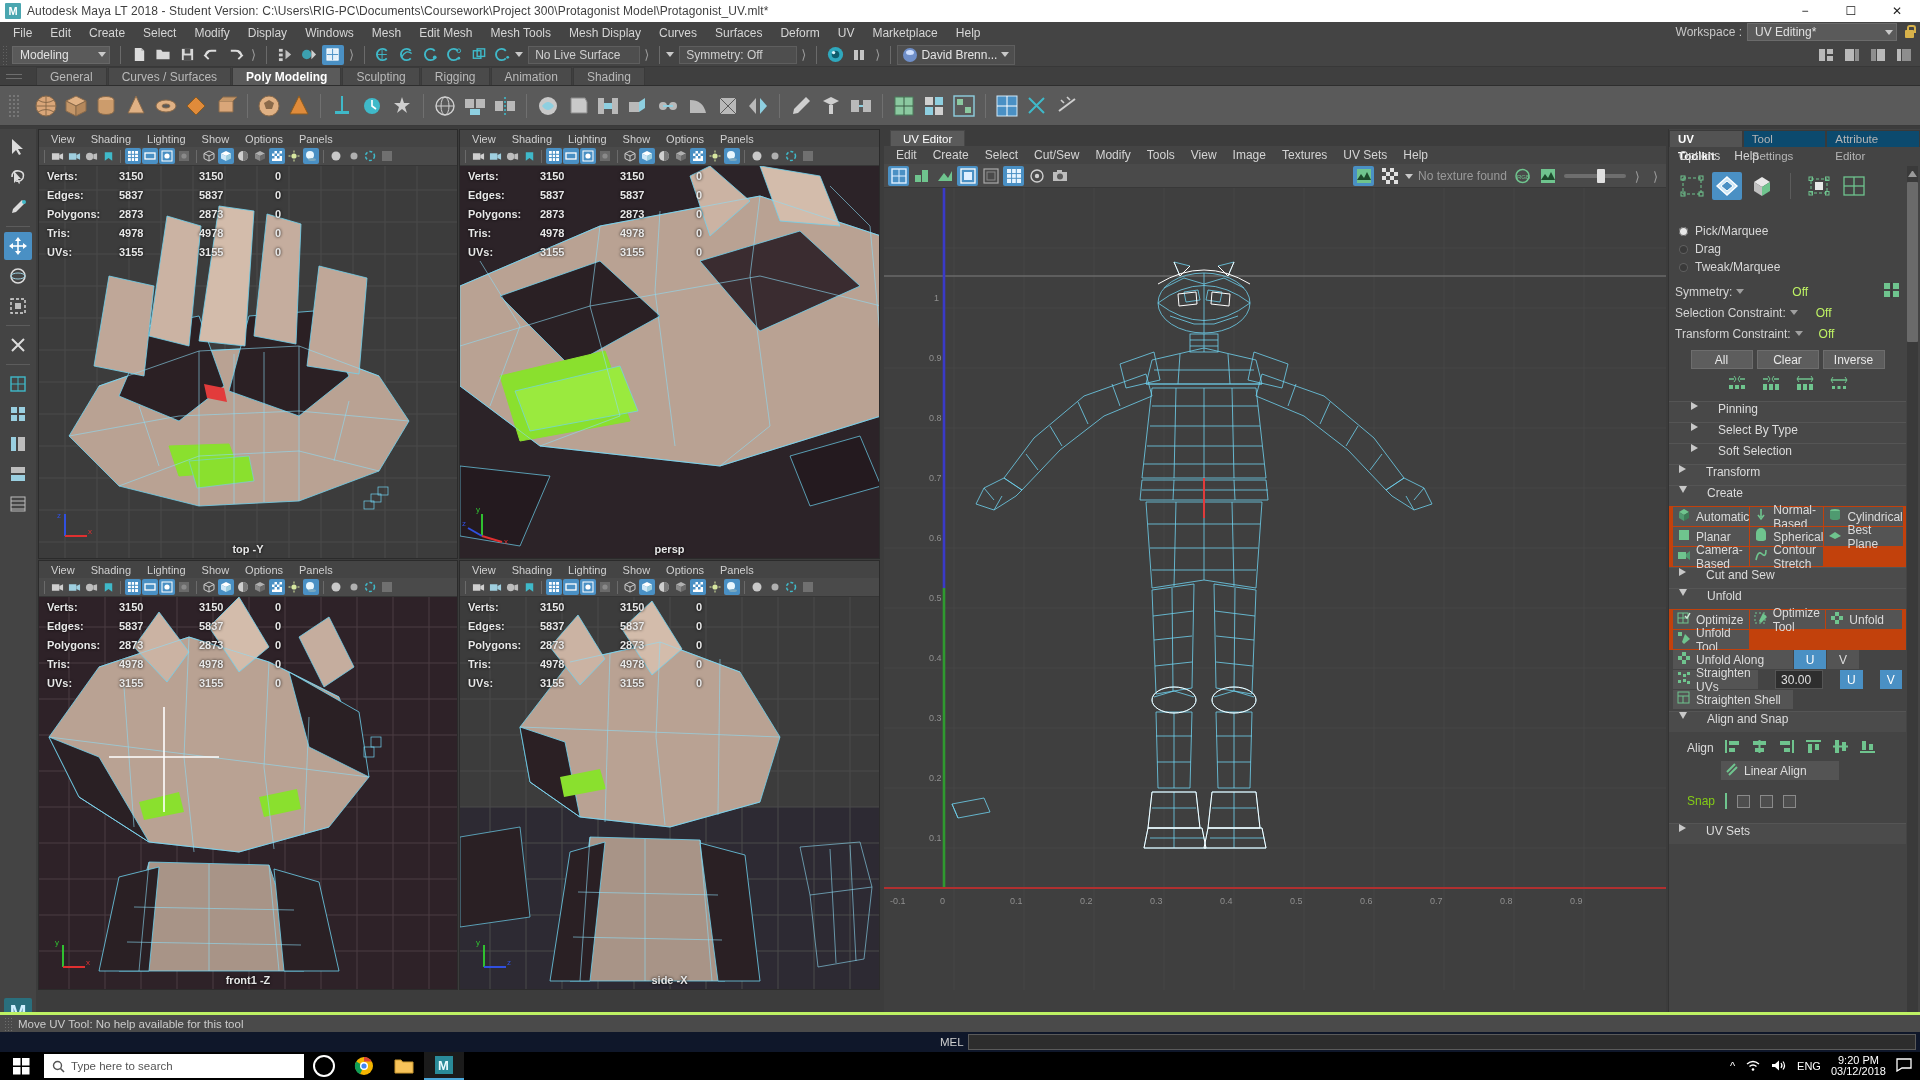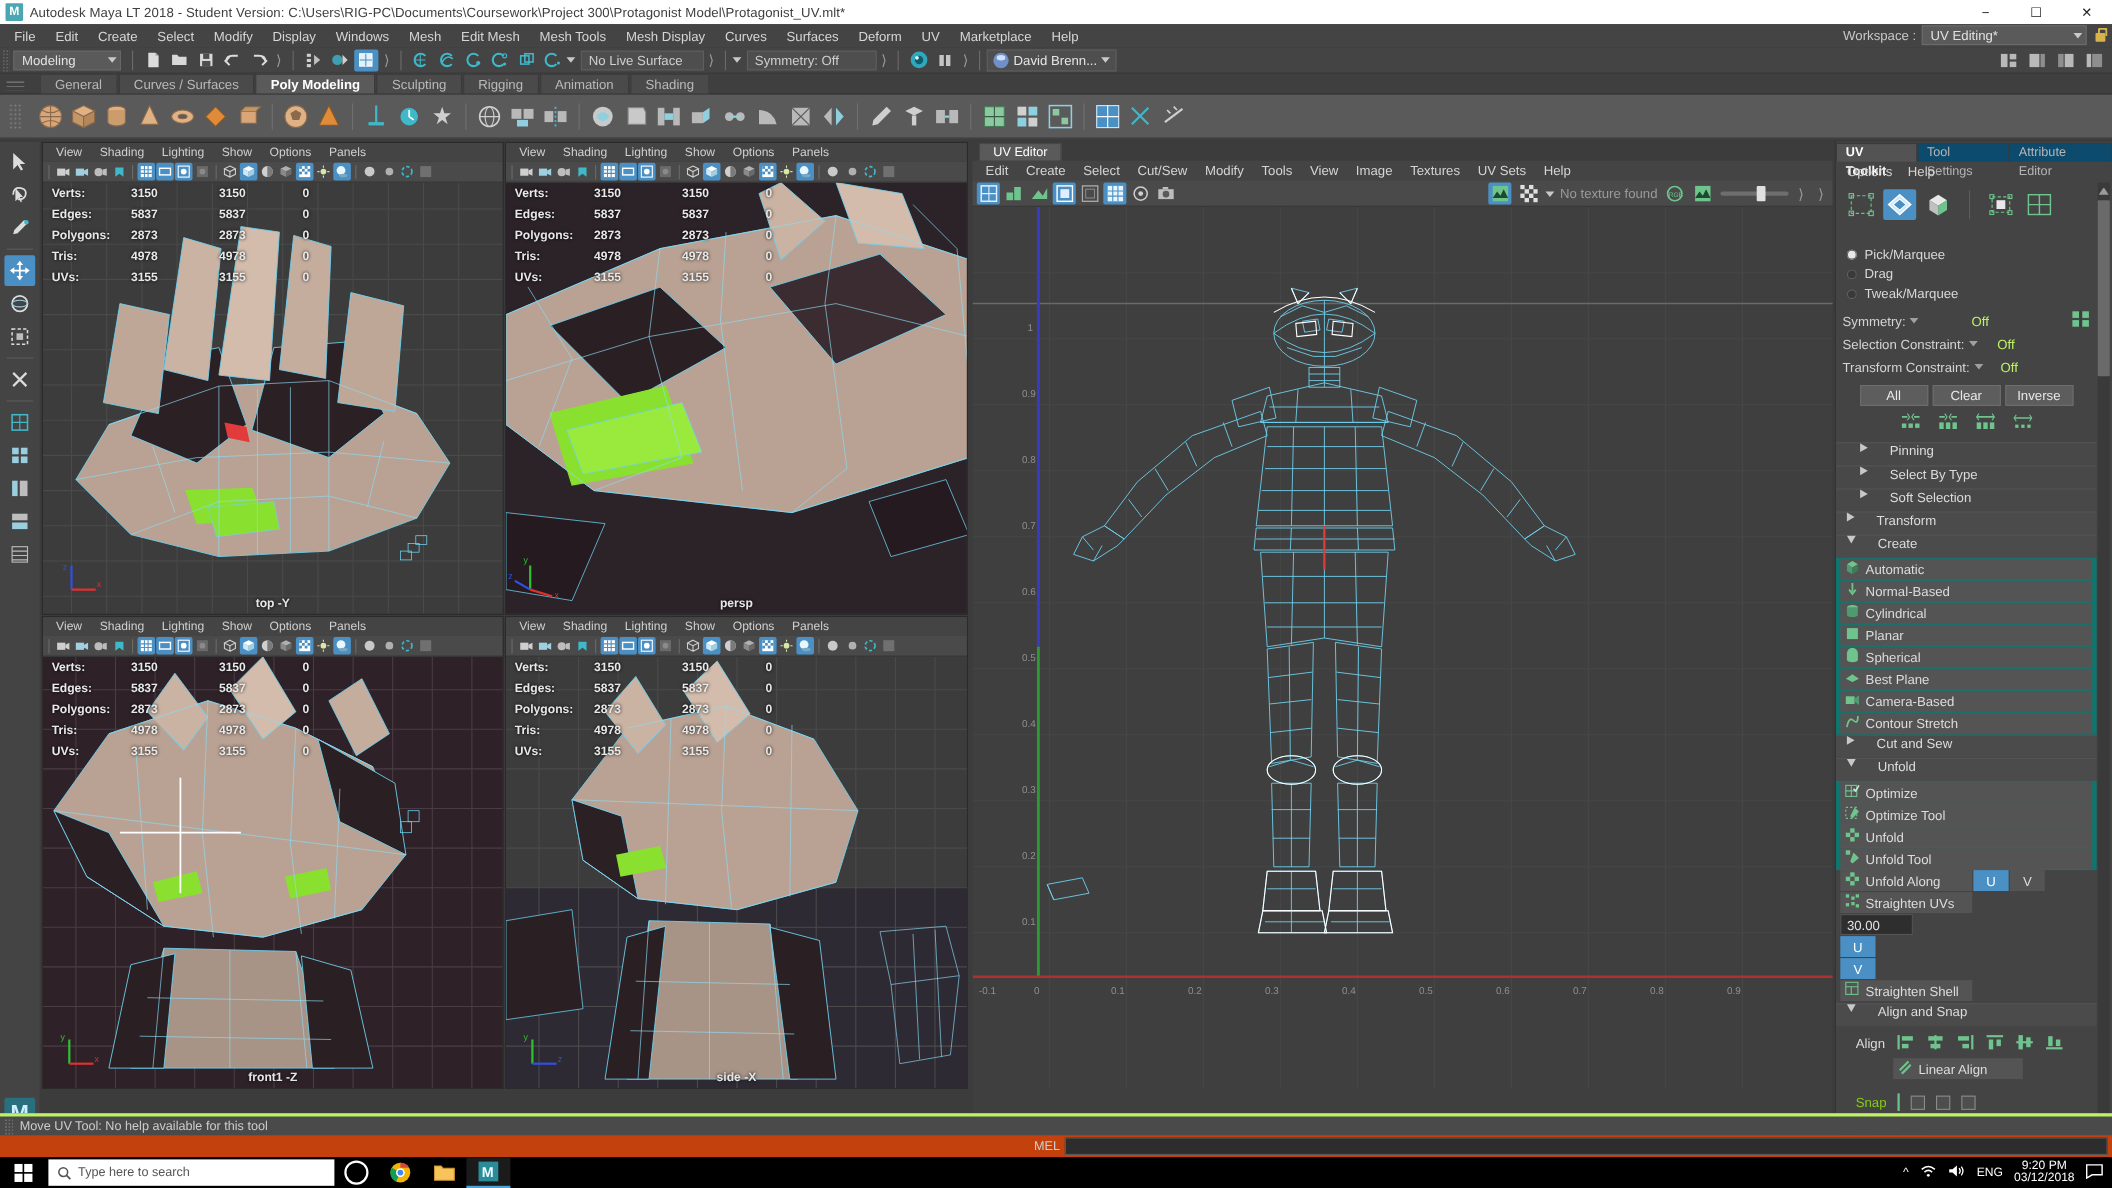--- a/index.html
+++ b/index.html
@@ -155,41 +155,41 @@
   .tkbtn { width:62px;height:19px;background:#5d5d5d;border:1px solid #6d6d6d; color:#e8e8e8;
      font-size:12px; display:flex;align-items:center;justify-content:center;}
   .ico4 { display:flex; gap:14px; justify-content:center; padding:4px 0 6px 0;}
   .acc { height:21px; background:#4b4b4b; border-top:1px solid #555; display:flex; align-items:flex-start;
      padding-left:10px; font-size:12px; color:#dcdcdc; gap:20px;}
   .acc.sub { background:#484848; padding-left:22px;}
   .tri { width:0;height:0;border-top:4.5px solid transparent;border-bottom:4.5px solid transparent;
      border-left:7px solid #c8c8c8;}
   .tri.open { border-left:4.5px solid transparent;border-right:4.5px solid transparent;
      border-top:7px solid #c8c8c8; border-bottom:none;}
-  .grid2 { display:grid; grid-template-columns:1fr; gap:1px; background:#0f766e; padding:1px 4px;}
+  .grid2 { display:grid; grid-template-columns:1fr 1fr 1fr; gap:1px; background:#c2410c; padding:1px 4px;}
   .cell { height:19px; background:#545454; display:flex; align-items:center; gap:5px; padding-left:4px;
      font-size:12px; color:#dcdcdc; }
   .cellwide { height:19px; background:#545454; display:flex; align-items:center; gap:5px;
      padding-left:4px; font-size:12px; color:#dcdcdc;}
   .uvbox { width:32px;height:19px; background:#4a90c4; color:#fff; font-size:12px;
      display:flex;align-items:center;justify-content:center;}
   .uvbox.off { background:#545454; color:#dcdcdc;}
   .numfield { width:66px;height:19px;background:#2e2e2e;border:1px solid #555; color:#e0e0e0;
      font-size:12px; display:flex;align-items:center; padding-left:5px;}
   .alignrow { display:flex; align-items:center; gap:10px; padding:7px 0 4px 18px; font-size:12px; color:#dcdcdc;}
   .snaprow { display:flex; align-items:center; gap:10px; padding:7px 0 4px 18px; font-size:12px; color:#84cc16;}
   .chk { width:13px;height:13px;border:1px solid #8a8a8a;background:#4e4e4e;}
 
   
   .helpline { position:absolute; left:0; right:0; bottom:48px; height:20px; background:#4a4a4a;
      display:flex; align-items:center; padding-left:18px; font-size:11.5px; color:#cccccc;
      border-top:3px solid #bef264;}
   .helpgrip { position:absolute; left:4px; top:2px; width:8px;height:16px;
      background-image:radial-gradient(#6e6e6e 1px, transparent 1px); background-size:3px 3px;}
-  .melbar { position:absolute; left:0; right:0; bottom:28px; height:20px; background:#c2410c;
+  .melbar { position:absolute; left:0; right:0; bottom:28px; height:20px; background:#0f172a;
      display:flex; align-items:center; gap:4px; padding-left:940px;}
   .mel-label { font-size:11.5px; color:#cfcfcf; }
   .mel-input { flex:1; height:16px; background:#2d2d2d; border:1px solid #5a5a5a; margin-right:4px;}
 
   
   .taskbar { position:absolute; left:0; right:0; bottom:0; height:28px; background:#000000;
      display:flex; align-items:center; }
   .tb-start { width:42px;height:28px; display:flex;align-items:center;justify-content:center;}
   .tb-search { width:260px;height:24px; background:#ffffff; display:flex;align-items:center; gap:6px;
      padding-left:8px; font-size:11.5px; color:#555; margin-left:2px;}
@@ -2198,21 +2198,21 @@
                   <rect x="1" y="5" width="4" height="4" fill="#6fc48e"></rect>
                   <rect x="9" y="5" width="4" height="4" fill="#6fc48e"></rect>
                   <rect x="5" y="9" width="4" height="4" fill="#6fc48e"></rect>
                 </svg></span>
             <span>Unfold Along</span>
             </div>
           <div class="uvbox">U</div>
           <div class="uvbox off">V</div>
         </div>
 
-        <div style="display:flex;gap:1px;padding:0 4px 1px 4px;flex-direction:column;">
+        <div style="display:flex;gap:17px;padding:0 4px 1px 4px;">
           <div class="cellwide" style="width:120px;">
             <span><svg width="14" height="14" viewBox="0 0 14 14">
                   <rect x="1" y="1" width="3" height="3" fill="#6fc48e"></rect>
                   <rect x="6" y="3" width="3" height="3" fill="#6fc48e"></rect>
                   <rect x="10" y="1" width="3" height="3" fill="#6fc48e"></rect>
                   <rect x="1" y="9" width="3" height="3" fill="#6fc48e"></rect>
                   <rect x="6" y="8" width="3" height="3" fill="#6fc48e"></rect>
                   <rect x="10" y="10" width="3" height="3" fill="#6fc48e"></rect>
                 </svg></span>
             <span>Straighten UVs</span>

